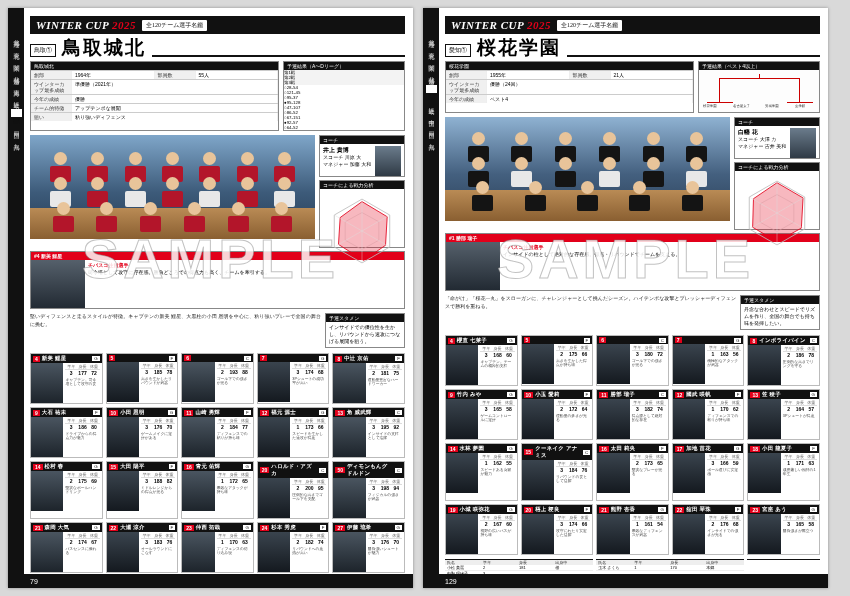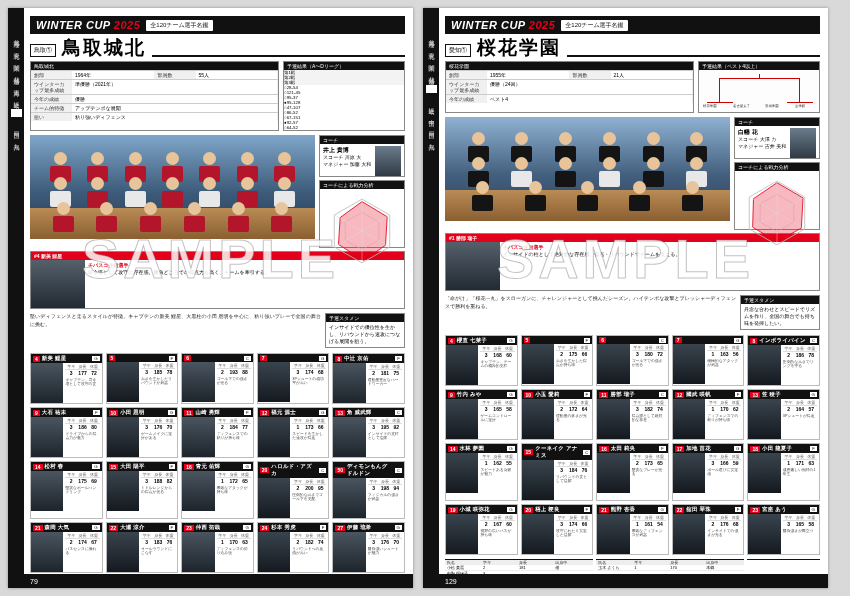--- a/index.html
+++ b/index.html
@@ -13,21 +13,21 @@
   .rail{position:absolute;top:0;width:16px;height:100%;background:#111;color:#fff;font-size:6px;
         display:flex;flex-direction:column;align-items:center;padding-top:22px;box-sizing:border-box;}
   .rail-left{left:0;}
   .rail-right{left:0;}
   .rail .r{writing-mode:vertical-rl;text-orientation:upright;margin:5px 0;letter-spacing:1px;opacity:.85;}
   .rail .r.active{background:#fff;color:#111;padding:3px 1px;opacity:1;font-weight:bold;}
 
   .content{position:absolute;left:16px;top:0;right:0;bottom:0;padding:8px 8px 0 6px;box-sizing:border-box;}
 
   
-  .band{display:flex;align-items:center;gap:6px;background:#111;color:#fff;padding:3px 6px;}
+  .band{display:flex;align-items:center;gap:6px;background:#111;color:#fff;padding:3px 6px;font-family:Liberation Serif, serif;}
   .band .cuptitle{font-weight:bold;font-size:11px;font-style:italic;letter-spacing:.5px;}
   .band .cuptitle .red{color:#e2001a;}
   .band .sub{background:#fff;color:#111;font-size:6px;padding:1px 4px;border-radius:1px;}
 
   
   .titlerow{display:flex;align-items:flex-end;gap:6px;margin-top:4px;}
   .pref{border:1px solid #111;font-size:6px;padding:1px 3px;background:#fff;}
   .schoolname{font-size:19px;font-weight:bold;letter-spacing:2px;line-height:1;}
   .titlebar{border-bottom:2px solid #111;flex:1;height:1px;}
 

